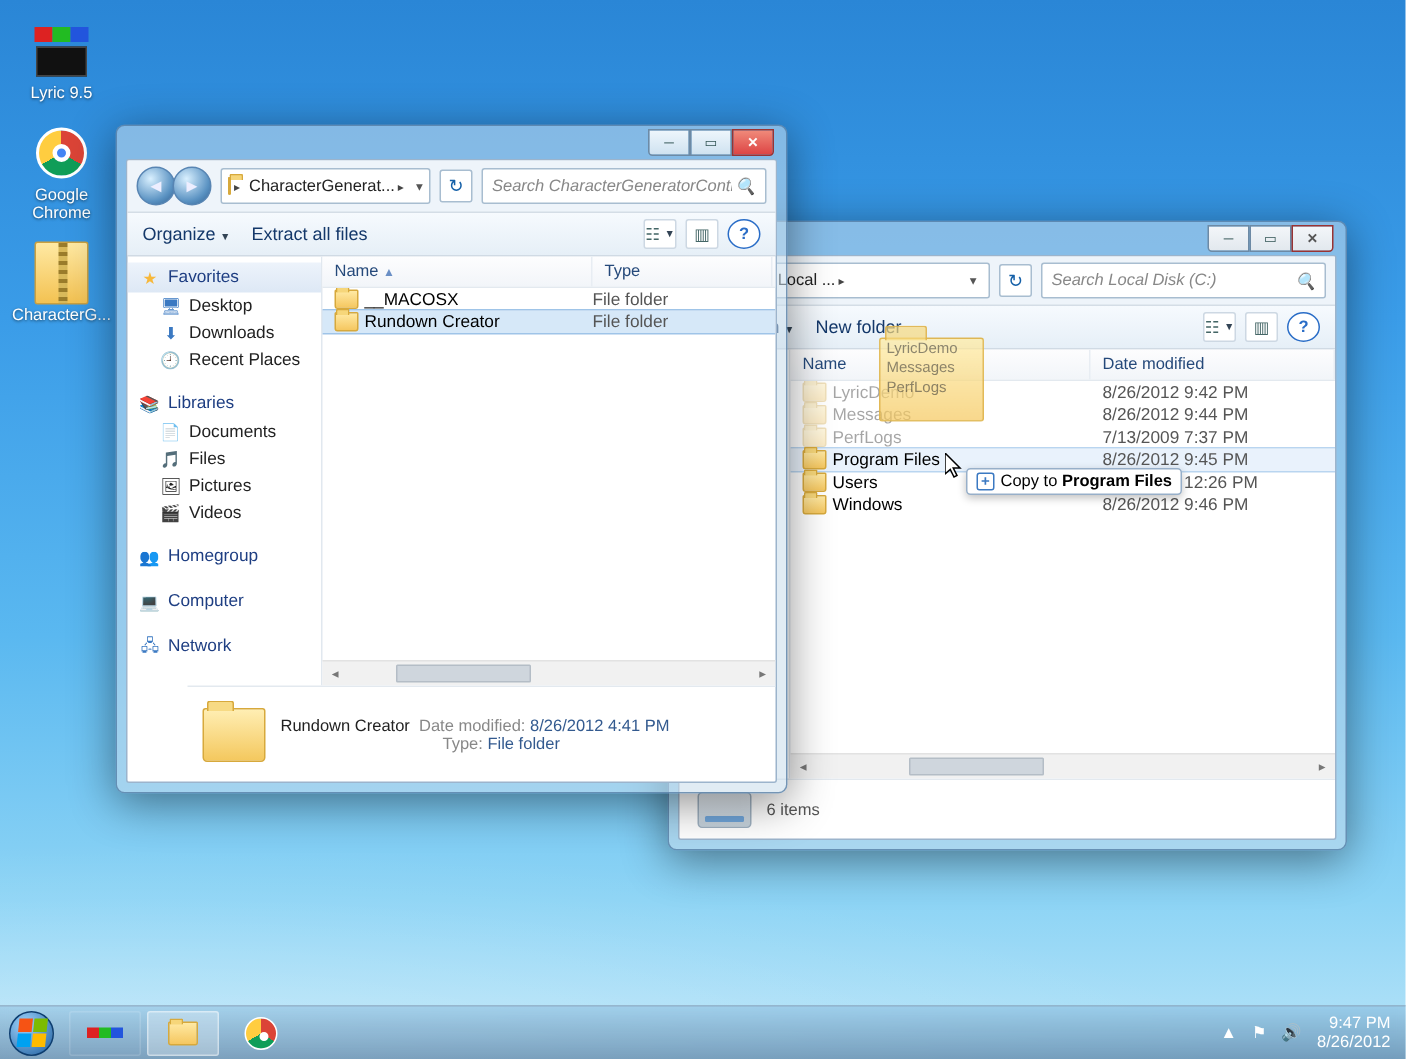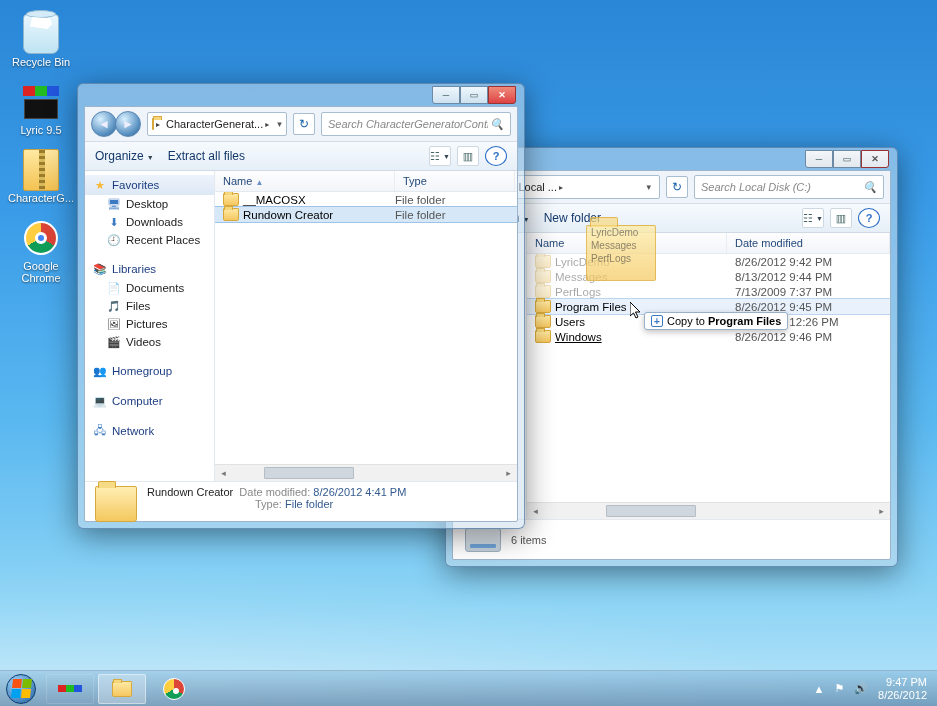--- a/index.html
+++ b/index.html
@@ -69,21 +69,21 @@
 .row .c-date { flex:1; color:#555; padding-left:8px;}
 .row.selected { background:#d6e8f8; outline:1px solid #9fc4e8;}
 .row.hl { background:#e9f2fc; outline:1px solid #b9d5f0;}
 .folder-icn { width:16px; height:13px; background:linear-gradient(180deg,#ffe9a3,#f5c760); border-radius:1px 1px 2px 2px; position:relative; border:1px solid #d7a93c;}
 .folder-icn::before { content:""; position:absolute; top:-3px; left:0; width:7px; height:3px; background:#f6d67a; border-radius:1px 1px 0 0; border:1px solid #d7a93c; border-bottom:none;}
 
 .scrollbar-h { height:17px; background:#f1f1f1; border-top:1px solid #e2e2e2; display:flex;}
 .scrollbar-h .sb-btn { width:17px; display:flex; align-items:center; justify-content:center; color:#777; font-size:9px;}
 .scrollbar-h .sb-thumb { width:90px; margin:2px; background:#cfd6dd; border:1px solid #b4bdc6; border-radius:1px;}
 
-.details-pane { height:40px; border-top:1px solid #e3e9ef; display:flex; align-items:flex-start; padding:4px 10px; gap:10px; font-size:11px;}
+.details-pane { height:64px; border-top:1px solid #e3e9ef; display:flex; align-items:center; padding:4px 10px; gap:10px; font-size:11px;margin-left:40px;}
 .big-folder { width:42px; height:36px; background:linear-gradient(180deg,#ffeeb3,#f4c85e); border:1px solid #d7a93c; border-radius:2px 2px 3px 3px; position:relative;}
 .big-folder::before { content:""; position:absolute; top:-6px; left:2px; width:16px; height:6px; background:#f7da84; border:1px solid #d7a93c; border-bottom:none; border-radius:2px 2px 0 0;}
 .dp-label { color:#888;}
 .dp-val { color:#335a8f;}
 
 .status-bar { height:40px; border-top:1px solid #e3e9ef; display:flex; align-items:center; padding:0 12px; gap:10px; font-size:11px; color:#555;}
 .drive-icn { width:36px; height:24px; background:linear-gradient(180deg,#e8eef3,#c3d0da); border-radius:3px; border:1px solid #9eb0c0; position:relative;}
 .drive-icn::after { content:""; position:absolute; bottom:3px; left:4px; right:4px; height:4px; background:#6fa4d8; border-radius:1px;}
 
 
@@ -107,47 +107,41 @@
 .bin-icn::before{ content:""; position:absolute; top:-5px; left:2px; right:2px; height:6px; background:#d4ecfa; border:1px solid #8fb8cf; border-radius:50%;}
 .bin-icn::after{ content:""; position:absolute; top:2px; left:6px; width:22px; height:12px; background:#fff; clip-path:polygon(10% 0,90% 10%,100% 60%,80% 100%,0 80%);}
 </style>
 </head>
 <body>
 
 <div class="desktop-curve"></div>
 
 <div class="desktop-icons">
   <div class="dicon">
-      <div class="img">
-        <div class="bin-icn"></div>
-      </div>
-      <span>Recycle Bin</span>
-    </div>
-  <div class="dicon">
       <div class="img" style="flex-direction:column;gap:3px;">
         <div class="rgb-bar">
           <span></span>
           <span></span>
           <span></span>
         </div>
         <div style="width:34px;height:20px;background:#111;border:1px solid #444;"></div>
       </div>
       <span>Lyric 9.5</span>
+    </div>
+  <div class="dicon">
+      <div class="img">
+        <div class="chrome-circ"></div>
+      </div>
+      <span>Google Chrome</span>
     </div>
   <div class="dicon">
       <div class="img">
         <div class="zip-icn"></div>
       </div>
       <span>CharacterG...</span>
-    </div>
-  <div class="dicon">
-      <div class="img">
-        <div class="chrome-circ"></div>
-      </div>
-      <span>Google Chrome</span>
     </div>
 </div>
 
 <div class="window" style="left:445px; top:147px; width:453px; height:420px;">
   <div class="title-controls bg-controls">
     <div class="t-btn">─</div>
     <div class="t-btn">▭</div>
     <div class="t-btn close">✕</div>
   </div>
   <div class="win-inner" style="margin-top:16px; height:calc(100% - 16px);">
@@ -217,21 +211,21 @@
                 <div class="folder-icn"></div>
                 <span>LyricDemo</span>
               </div>
               <div class="c-date">8/26/2012 9:42 PM</div>
             </div>
             <div class="row">
               <div class="c-name" style="flex:0 0 200px;opacity:.35;">
                 <div class="folder-icn"></div>
                 <span>Messages</span>
               </div>
-              <div class="c-date">8/13/2012 9:44 PM</div>
+              <div class="c-date">8/26/2012 9:44 PM</div>
             </div>
             <div class="row">
               <div class="c-name" style="flex:0 0 200px;opacity:.35;">
                 <div class="folder-icn"></div>
                 <span>PerfLogs</span>
               </div>
               <div class="c-date">7/13/2009 7:37 PM</div>
             </div>
             <div class="row hl">
               <div class="c-name" style="flex:0 0 200px;">
@@ -241,21 +235,21 @@
               <div class="c-date">8/26/2012 9:45 PM</div>
             </div>
             <div class="row">
               <div class="c-name" style="flex:0 0 200px;">
                 <div class="folder-icn"></div>
                 <span>Users</span>
               </div>
               <div class="c-date">7/16/2012 12:26 PM</div>
             </div>
             <div class="row">
-              <div class="c-name" style="flex:0 0 200px;text-decoration:underline;">
+              <div class="c-name" style="flex:0 0 200px;">
                 <div class="folder-icn"></div>
                 <span>Windows</span>
               </div>
               <div class="c-date">8/26/2012 9:46 PM</div>
             </div>
           </div>
         <div class="scrollbar-h">
             <div class="sb-btn">◂</div>
             <div style="width:60px;"></div>
             <div class="sb-thumb"></div>

